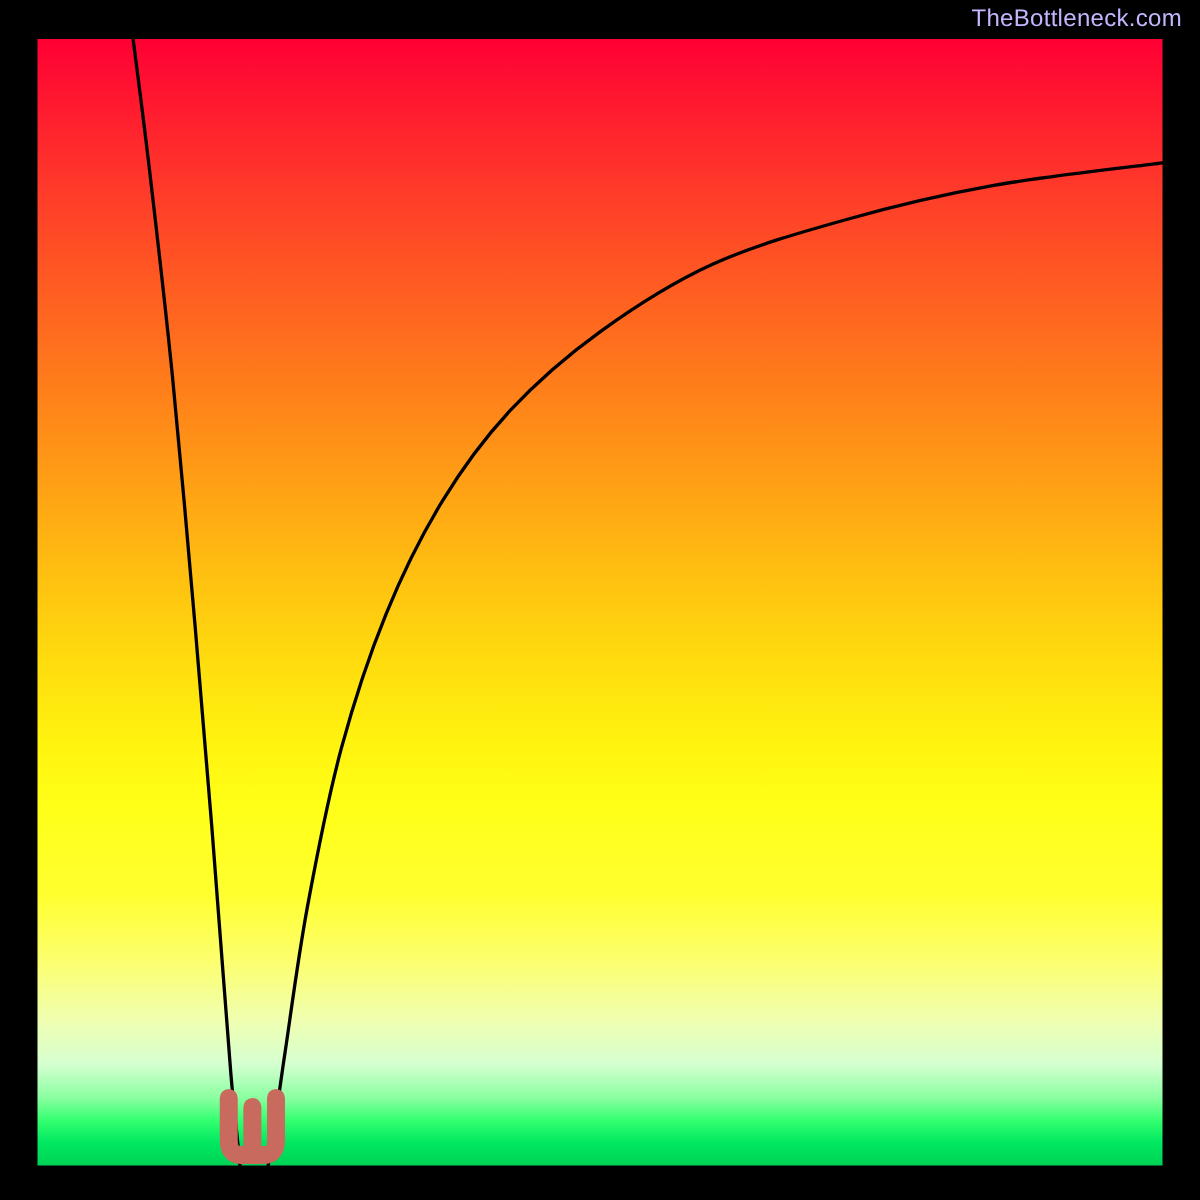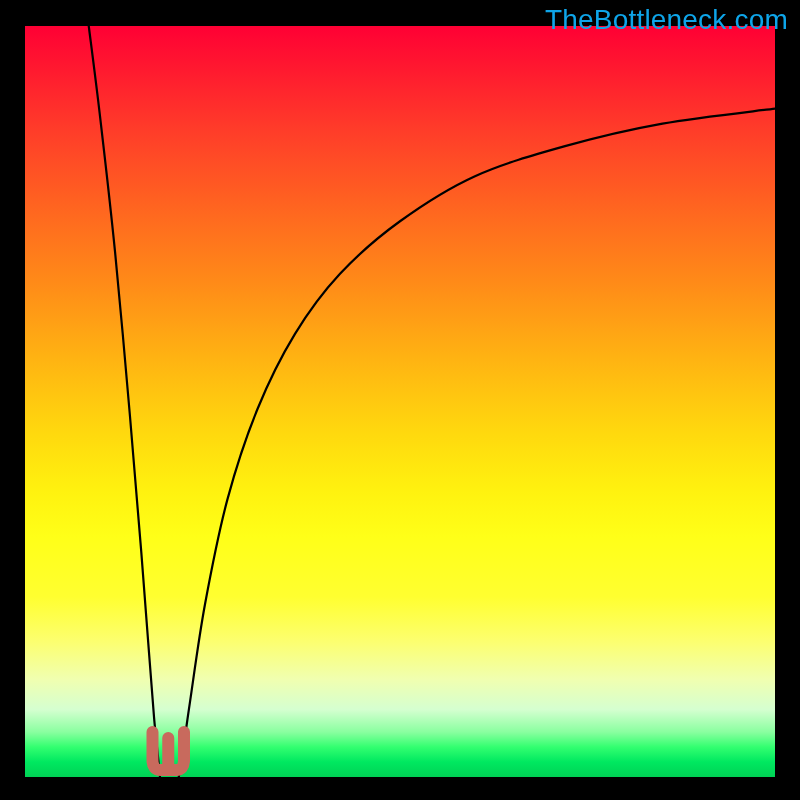--- a/index.html
+++ b/index.html
@@ -38,23 +38,23 @@
       #8affa0 94%,
       #33ff70 96%,
       #00e860 98%,
       #00d255 100%
     );
   }
   .watermark {
     position: absolute;
     top: 4px;
     right: 12px;
-    font-size: 28px;
+    font-size: 16px;
     font-weight: 500;
-    color: #0ea5e9;
+    color: #c4b5fd;
     letter-spacing: 0.2px;
     user-select: none;
   }
   svg.curves {
     position: absolute;
     top: 0;
     left: 0;
   }
 </style>
 </head>

